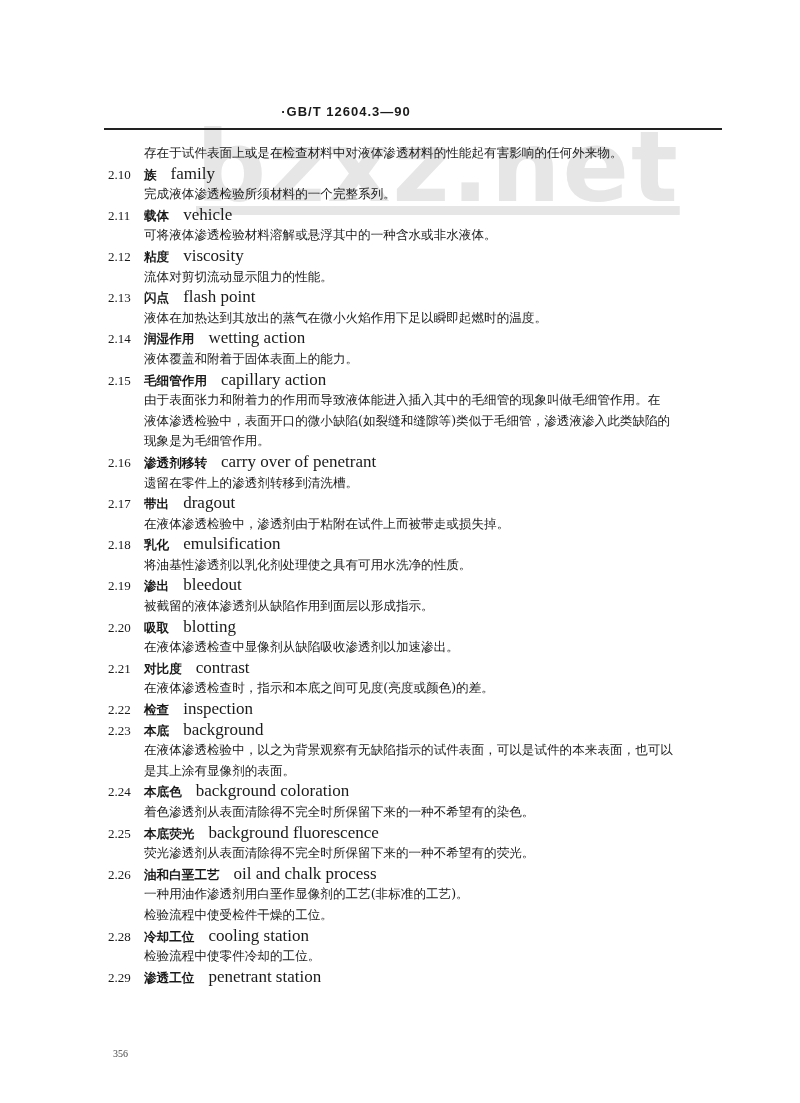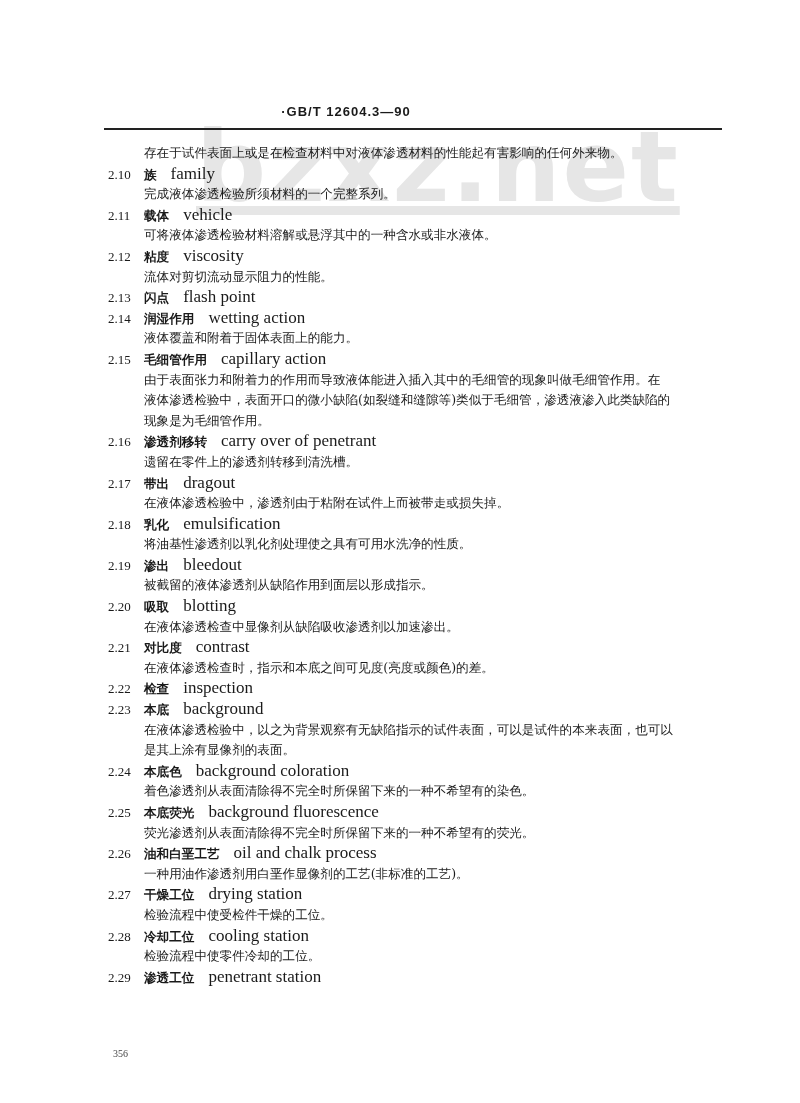--- a/index.html
+++ b/index.html
@@ -62,20 +62,21 @@
         <span class="num">2.12</span>
         <span class="zh">粘度</span>
         <span class="en">viscosity</span>
       </div>
       <div class="line def">流体对剪切流动显示阻力的性能。</div>
       <div class="line term">
         <span class="num">2.13</span>
         <span class="zh">闪点</span>
         <span class="en">flash point</span>
       </div>
+      <div class="line def">液体在加热达到其放出的蒸气在微小火焰作用下足以瞬即起燃时的温度。</div>
       <div class="line term">
         <span class="num">2.14</span>
         <span class="zh">润湿作用</span>
         <span class="en">wetting action</span>
       </div>
       <div class="line def">液体覆盖和附着于固体表面上的能力。</div>
       <div class="line term">
         <span class="num">2.15</span>
         <span class="zh">毛细管作用</span>
         <span class="en">capillary action</span>
@@ -142,25 +143,20 @@
         <span class="zh">本底荧光</span>
         <span class="en">background fluorescence</span>
       </div>
       <div class="line def">荧光渗透剂从表面清除得不完全时所保留下来的一种不希望有的荧光。</div>
       <div class="line term">
         <span class="num">2.26</span>
         <span class="zh">油和白垩工艺</span>
         <span class="en">oil and chalk process</span>
       </div>
       <div class="line def">一种用油作渗透剂用白垩作显像剂的工艺(非标准的工艺)。</div>
-      <div class="line term">
-        <span class="num">2.27</span>
-        <span class="zh">干燥工位</span>
-        <span class="en">drying station</span>
-      </div>
       <div class="line def">检验流程中使受检件干燥的工位。</div>
       <div class="line term">
         <span class="num">2.28</span>
         <span class="zh">冷却工位</span>
         <span class="en">cooling station</span>
       </div>
       <div class="line def">检验流程中使零件冷却的工位。</div>
       <div class="line term">
         <span class="num">2.29</span>
         <span class="zh">渗透工位</span>

